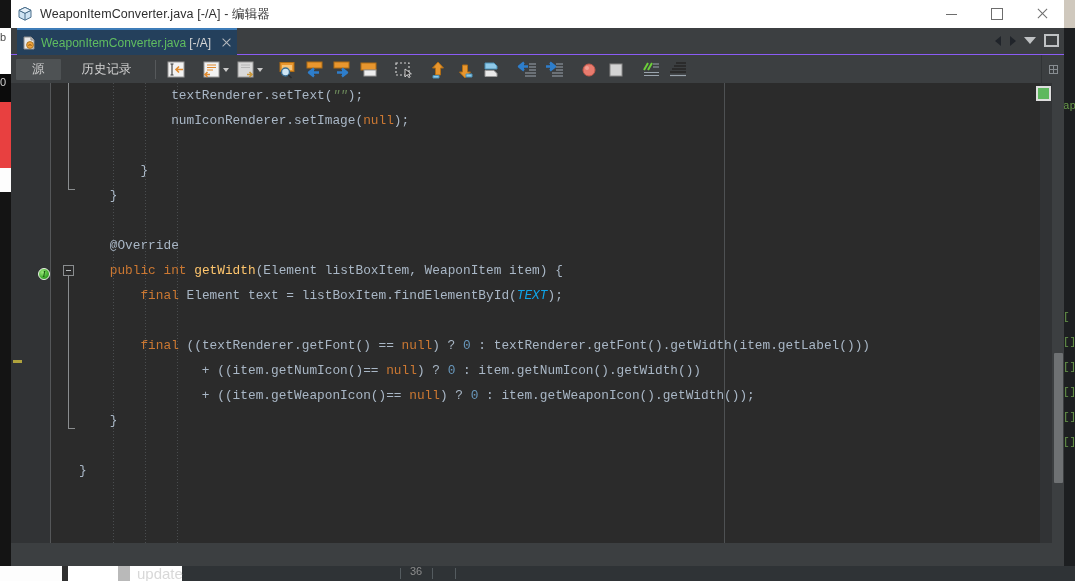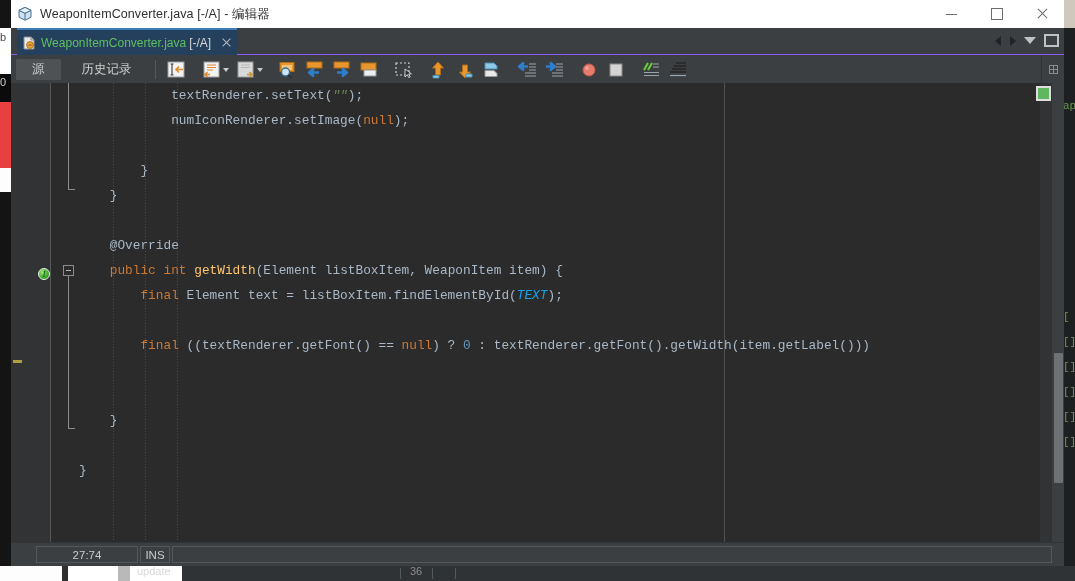--- a/index.html
+++ b/index.html
@@ -22,21 +22,21 @@
   .bg-right-top{position:absolute;right:0;top:0;width:13px;height:28px;background:#cfc8bd;}
 
   
   #bg-bottom{position:absolute;left:0;bottom:0;width:1075px;height:15px;background:#2f3336;}
   #bg-bottom .seg{position:absolute;top:0;height:15px;}
   .bbw1{left:0;width:62px;background:#fdfdfd;}
   .bbw2{left:62px;width:6px;background:#303030;}
   .bbw3{left:68px;width:50px;background:#ffffff;}
   .bbw4{left:118px;width:12px;background:#b9b9b9;}
   .bbw5{left:130px;width:52px;background:#ffffff;}
-  .bb-label{position:absolute;left:137px;top:-1px;color:#d8d8d8;font-size:11px;}
+  .bb-label{position:absolute;left:137px;top:-1px;color:#d8d8d8;font-size:15px;}
   .bb-num{position:absolute;left:410px;top:-1px;color:#8c8c8c;font-size:11px;}
   .bb-divider{position:absolute;top:2px;width:1px;height:11px;background:#545b5f;}
 
   
   #app-window{position:absolute;left:11px;top:0;width:1053px;height:566px;background:#3c3f41;}
 
   
   #titlebar{height:28px;background:#ffffff;display:flex;align-items:center;position:relative;}
   #titlebar .app-icon{width:16px;height:16px;margin-left:6px;margin-right:7px;position:relative;flex:none;}
   #title-text{font-size:12.5px;color:#2f2f2f;letter-spacing:0.1px;white-space:nowrap;}
@@ -438,20 +438,22 @@
 
     <div class="cl" style="top: 0px;">            textRenderer.setText(<span class="str">""</span>);</div>
         <div class="cl" style="top: 25px;">            numIconRenderer.setImage(<span class="kw">null</span>);</div>
         <div class="cl" style="top: 75px;">        }</div>
         <div class="cl" style="top: 100px;">    }</div>
         <div class="cl" style="top: 125px;"></div>
         <div class="cl" style="top: 150px;">    @Override</div>
         <div class="cl" style="top: 175px;">    <span class="kw">public</span> <span class="kw">int</span> <span class="mth">getWidth</span>(Element listBoxItem, WeaponItem item) {</div>
         <div class="cl" style="top: 200px;">        <span class="kw">final</span> Element text = listBoxItem.findElementById(<span class="fld">TEXT</span>);</div>
         <div class="cl" style="top: 250px;">        <span class="kw">final</span> ((textRenderer.getFont() == <span class="kw">null</span>) ? <span class="num">0</span> : textRenderer.getFont().getWidth(item.getLabel()))</div>
+        <div class="cl" style="top: 275px;">                + ((item.getNumIcon()== <span class="kw">null</span>) ? <span class="num">0</span> : item.getNumIcon().getWidth())</div>
+        <div class="cl" style="top: 300px;">                + ((item.getWeaponIcon()== <span class="kw">null</span>) ? <span class="num">0</span> : item.getWeaponIcon().getWidth());</div>
         <div class="cl" style="top: 325px;">    }</div>
         <div class="cl" style="top: 350px;"></div>
         <div class="cl" style="top: 375px;">}</div>
         <div class="cl" style="top: 400px;"></div>
       </div>
 
     <div id="errstripe"></div>
     <div id="stripe-ok"></div>
     <div class="fold-tick" style="top:250px"></div>
     <div class="fold-tick" style="top:288px"></div>
@@ -459,19 +461,14 @@
     <div class="fold-tick" style="top:320px"></div>
     <div class="fold-tick2" style="top:352px"></div>
     <div class="fold-tick" style="top:386px"></div>
     <div class="fold-tick" style="top:420px"></div>
 
     <div id="vscroll">
       <div class="thumb" id="vthumb" style="top: 270px; height: 130px;"></div>
     </div>
   </div>
 
-  <div id="statusbar">
-    <div class="sb-cell" id="sb-pos">27:74</div>
-    <div class="sb-cell" id="sb-ins">INS</div>
-    <div class="sb-cell" id="sb-msg"></div>
-  </div>
 
 </div>
 
 </body></html>

